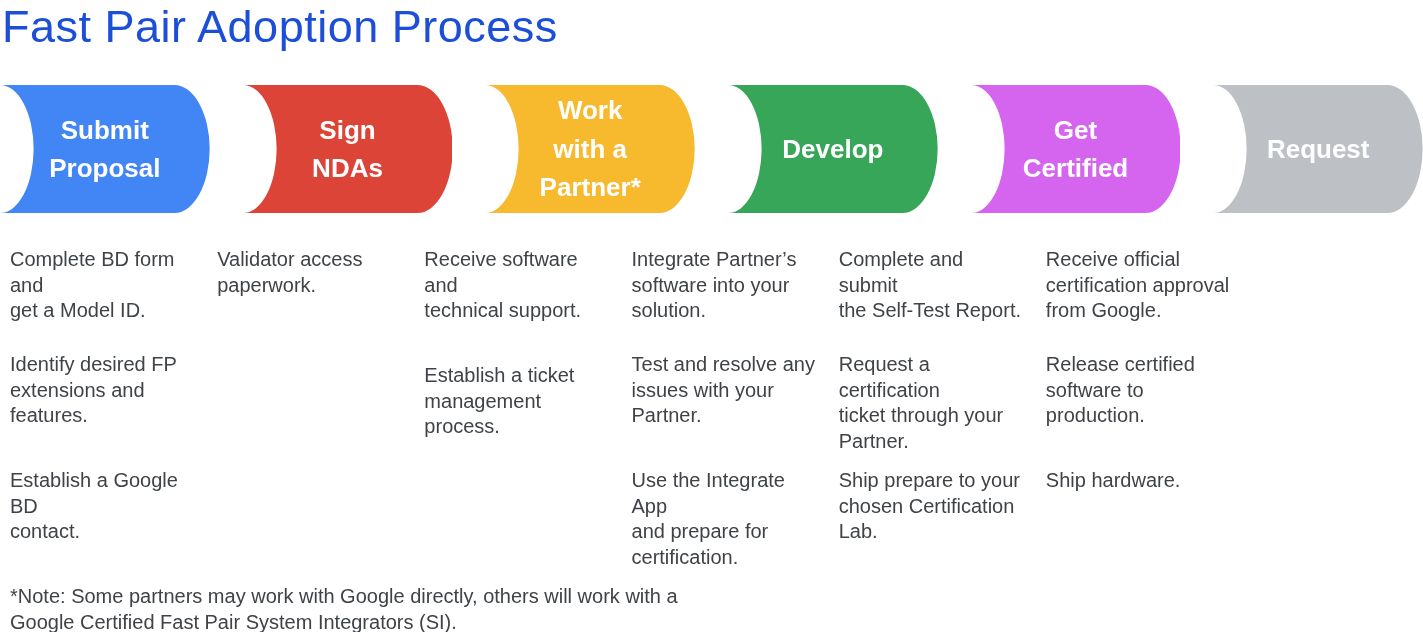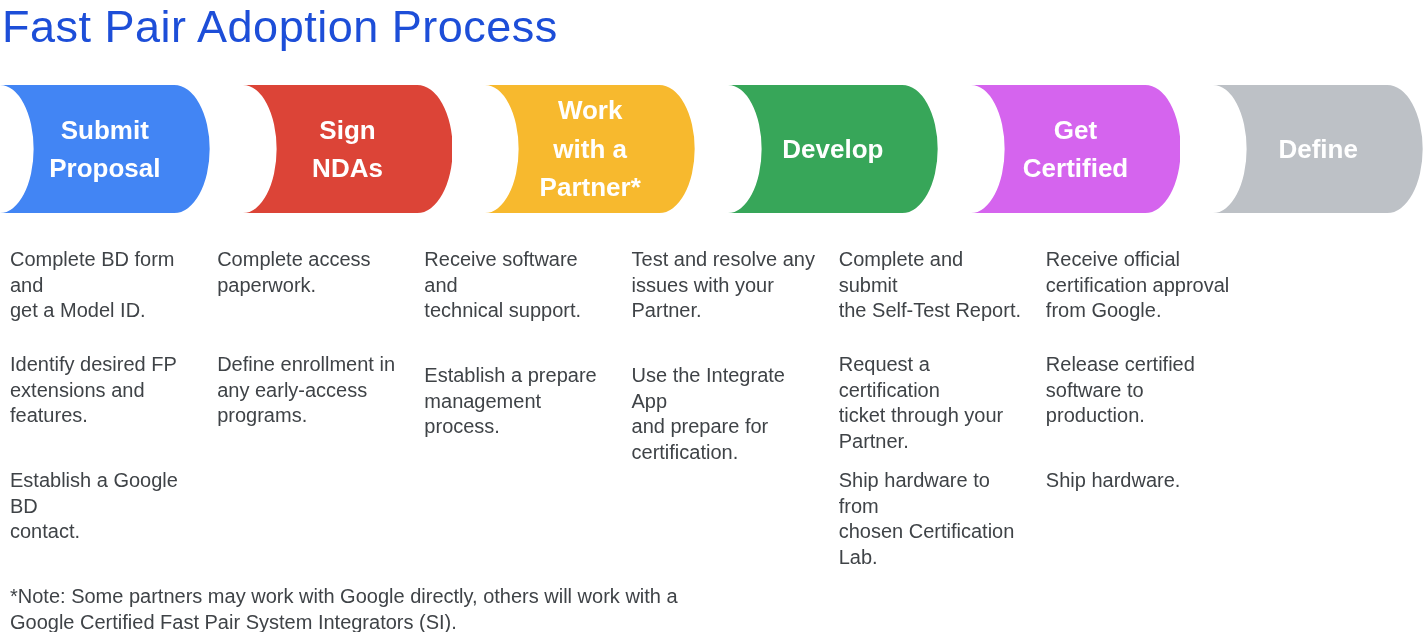--- a/index.html
+++ b/index.html
@@ -126,62 +126,62 @@
       <svg viewBox="0 0 237 128" preserveAspectRatio="none">
         <path d="M0 0 H197 A40 64 0 0 1 197 128 H0 A38 64 0 0 0 0 0 Z" fill="#D564EE"></path>
       </svg>
       <div class="stage-label">Get
 Certified</div>
     </div>
     <div class="stage">
       <svg viewBox="0 0 237 128" preserveAspectRatio="none">
         <path d="M0 0 H197 A40 64 0 0 1 197 128 H0 A38 64 0 0 0 0 0 Z" fill="#BDC1C6"></path>
       </svg>
-      <div class="stage-label">Define</div>
+      <div class="stage-label">Request</div>
     </div>
   </div>
 
   <div class="cols">
     <div class="col">
       <p class="r1">Complete BD form and
 get a Model ID.</p>
       <p class="r2">Identify desired FP
 extensions and
 features.</p>
       <p>Establish a Google BD
 contact.</p>
     </div>
     <div class="col">
-      <p class="r1">Complete access
+      <p class="r1">Validator access
 paperwork.</p>
-      <p class="r2">Define enrollment in
-any early-access
-programs.</p>
     </div>
     <div class="col">
       <p class="r2">Receive software and
 technical support.</p>
-      <p>Establish a prepare
+      <p>Establish a ticket
 management process.</p>
     </div>
     <div class="col">
+      <p class="r1">Integrate Partner’s
+software into your
+solution.</p>
       <p class="r2">Test and resolve any
 issues with your
 Partner.</p>
       <p>Use the Integrate App
 and prepare for
 certification.</p>
     </div>
     <div class="col">
       <p class="r1">Complete and submit
 the Self-Test Report.</p>
       <p class="r2">Request a certification
 ticket through your
 Partner.</p>
-      <p>Ship hardware to from
+      <p>Ship prepare to your
 chosen Certification
 Lab.</p>
     </div>
     <div class="col">
       <p class="r1">Receive official
 certification approval
 from Google.</p>
       <p class="r2">Release certified
 software to
 production.</p>

